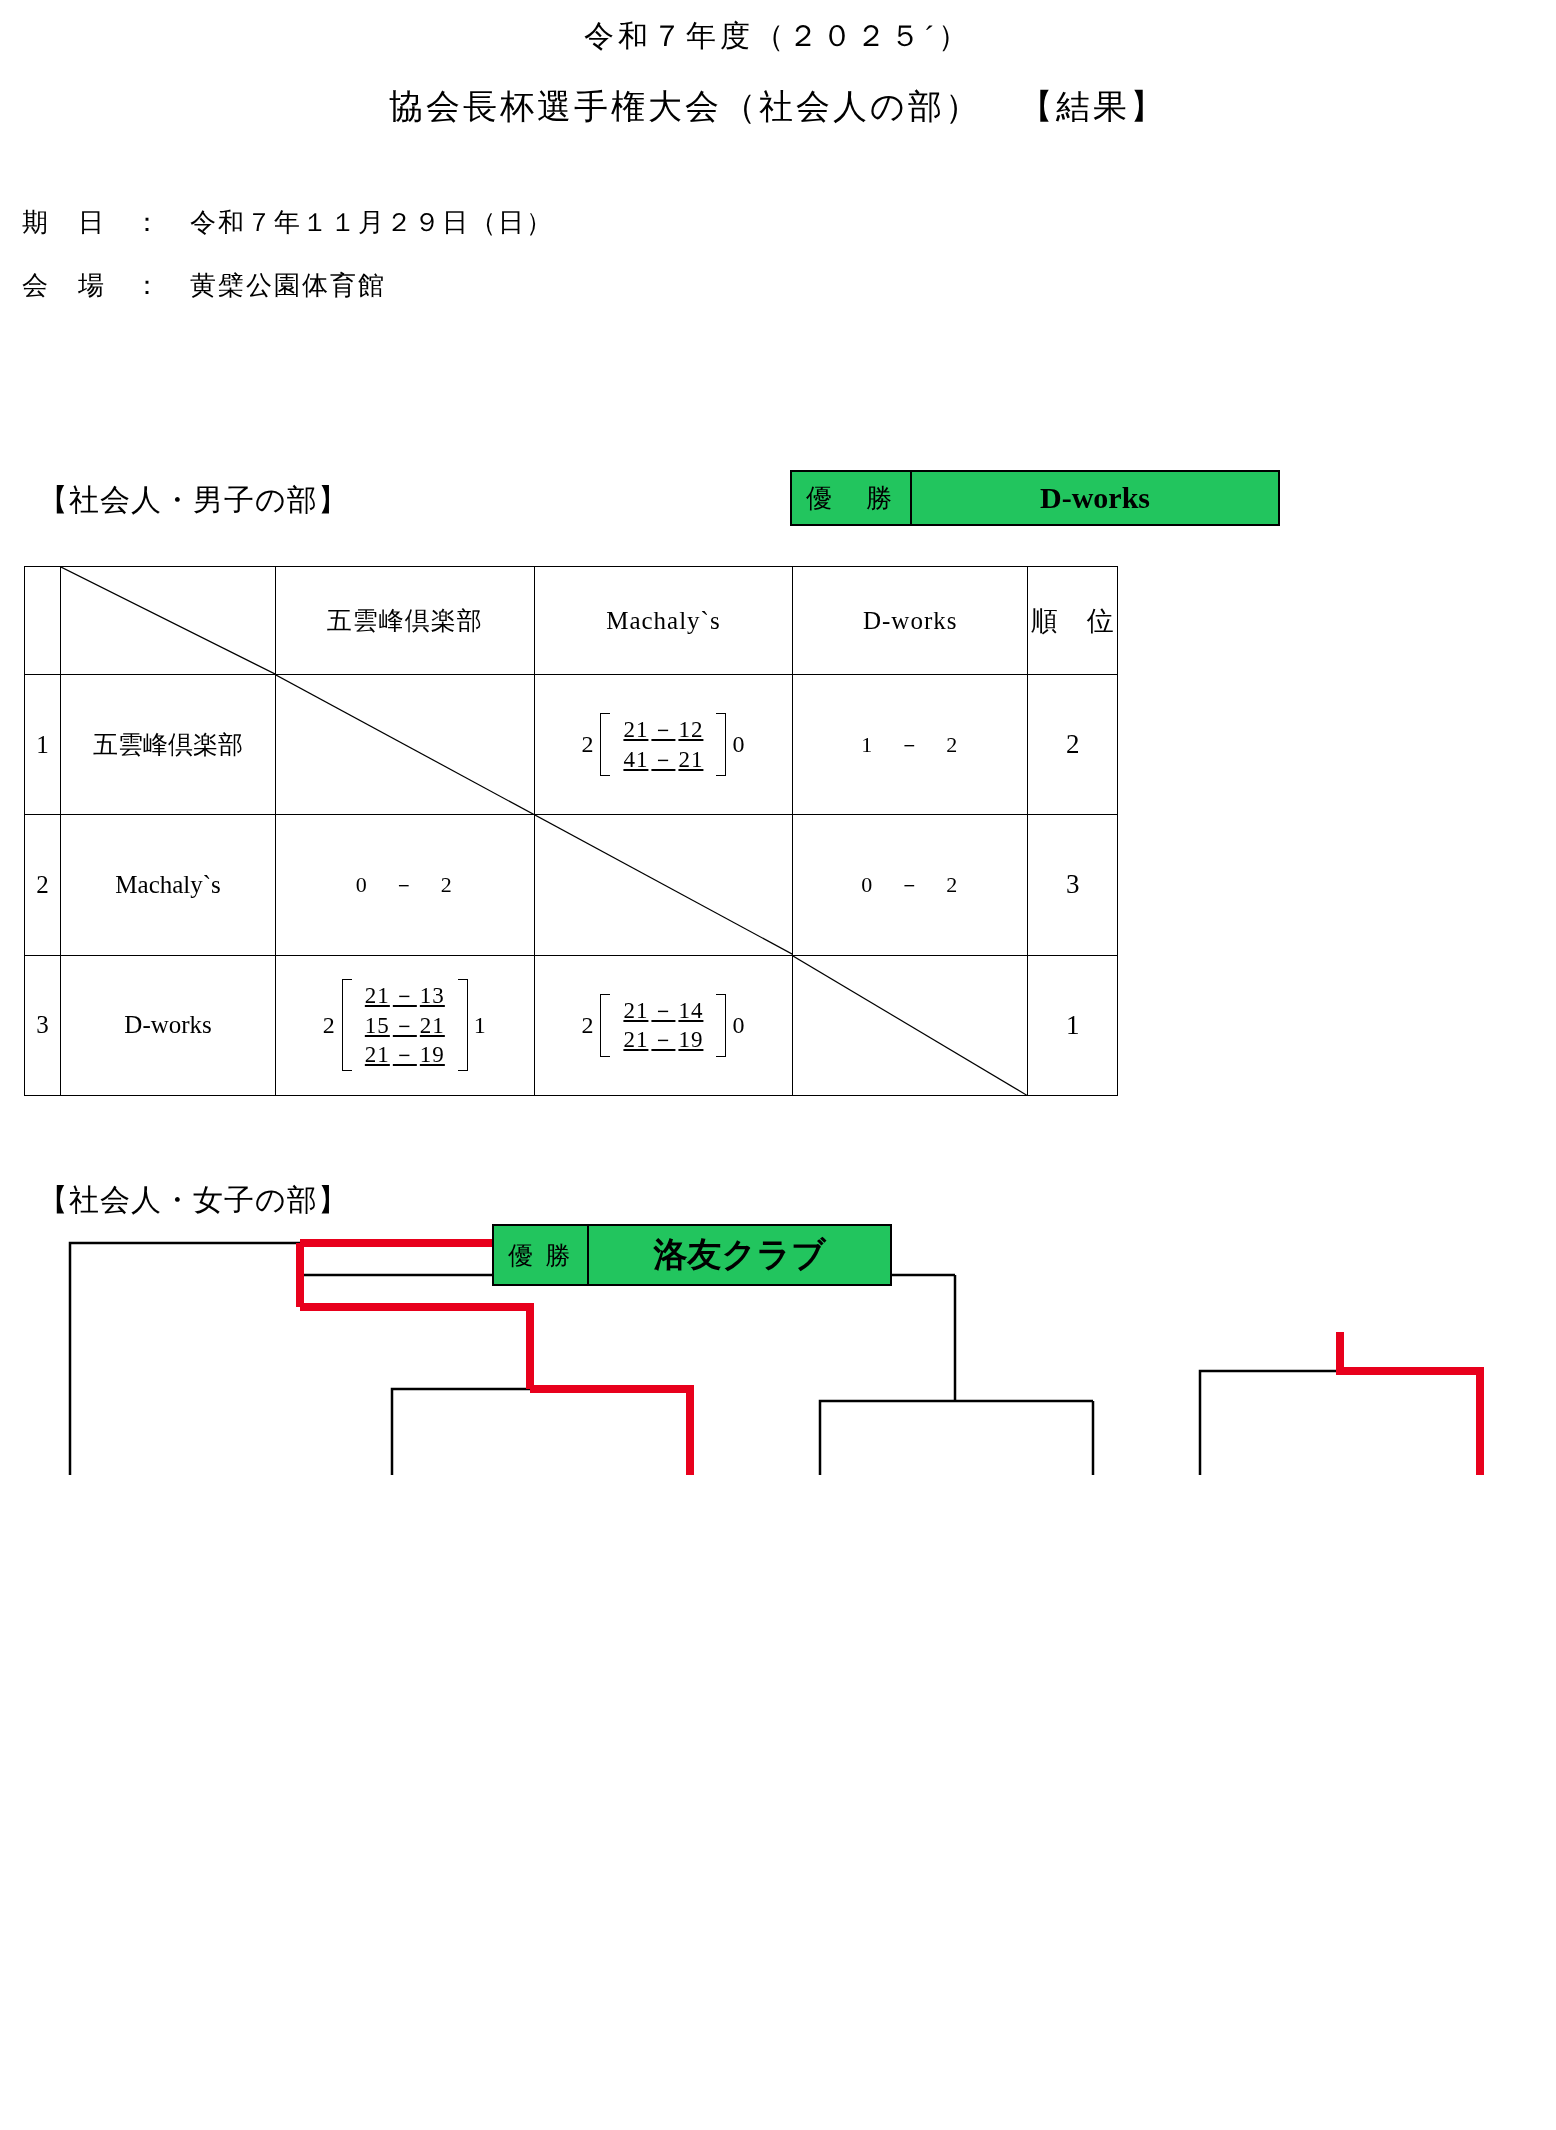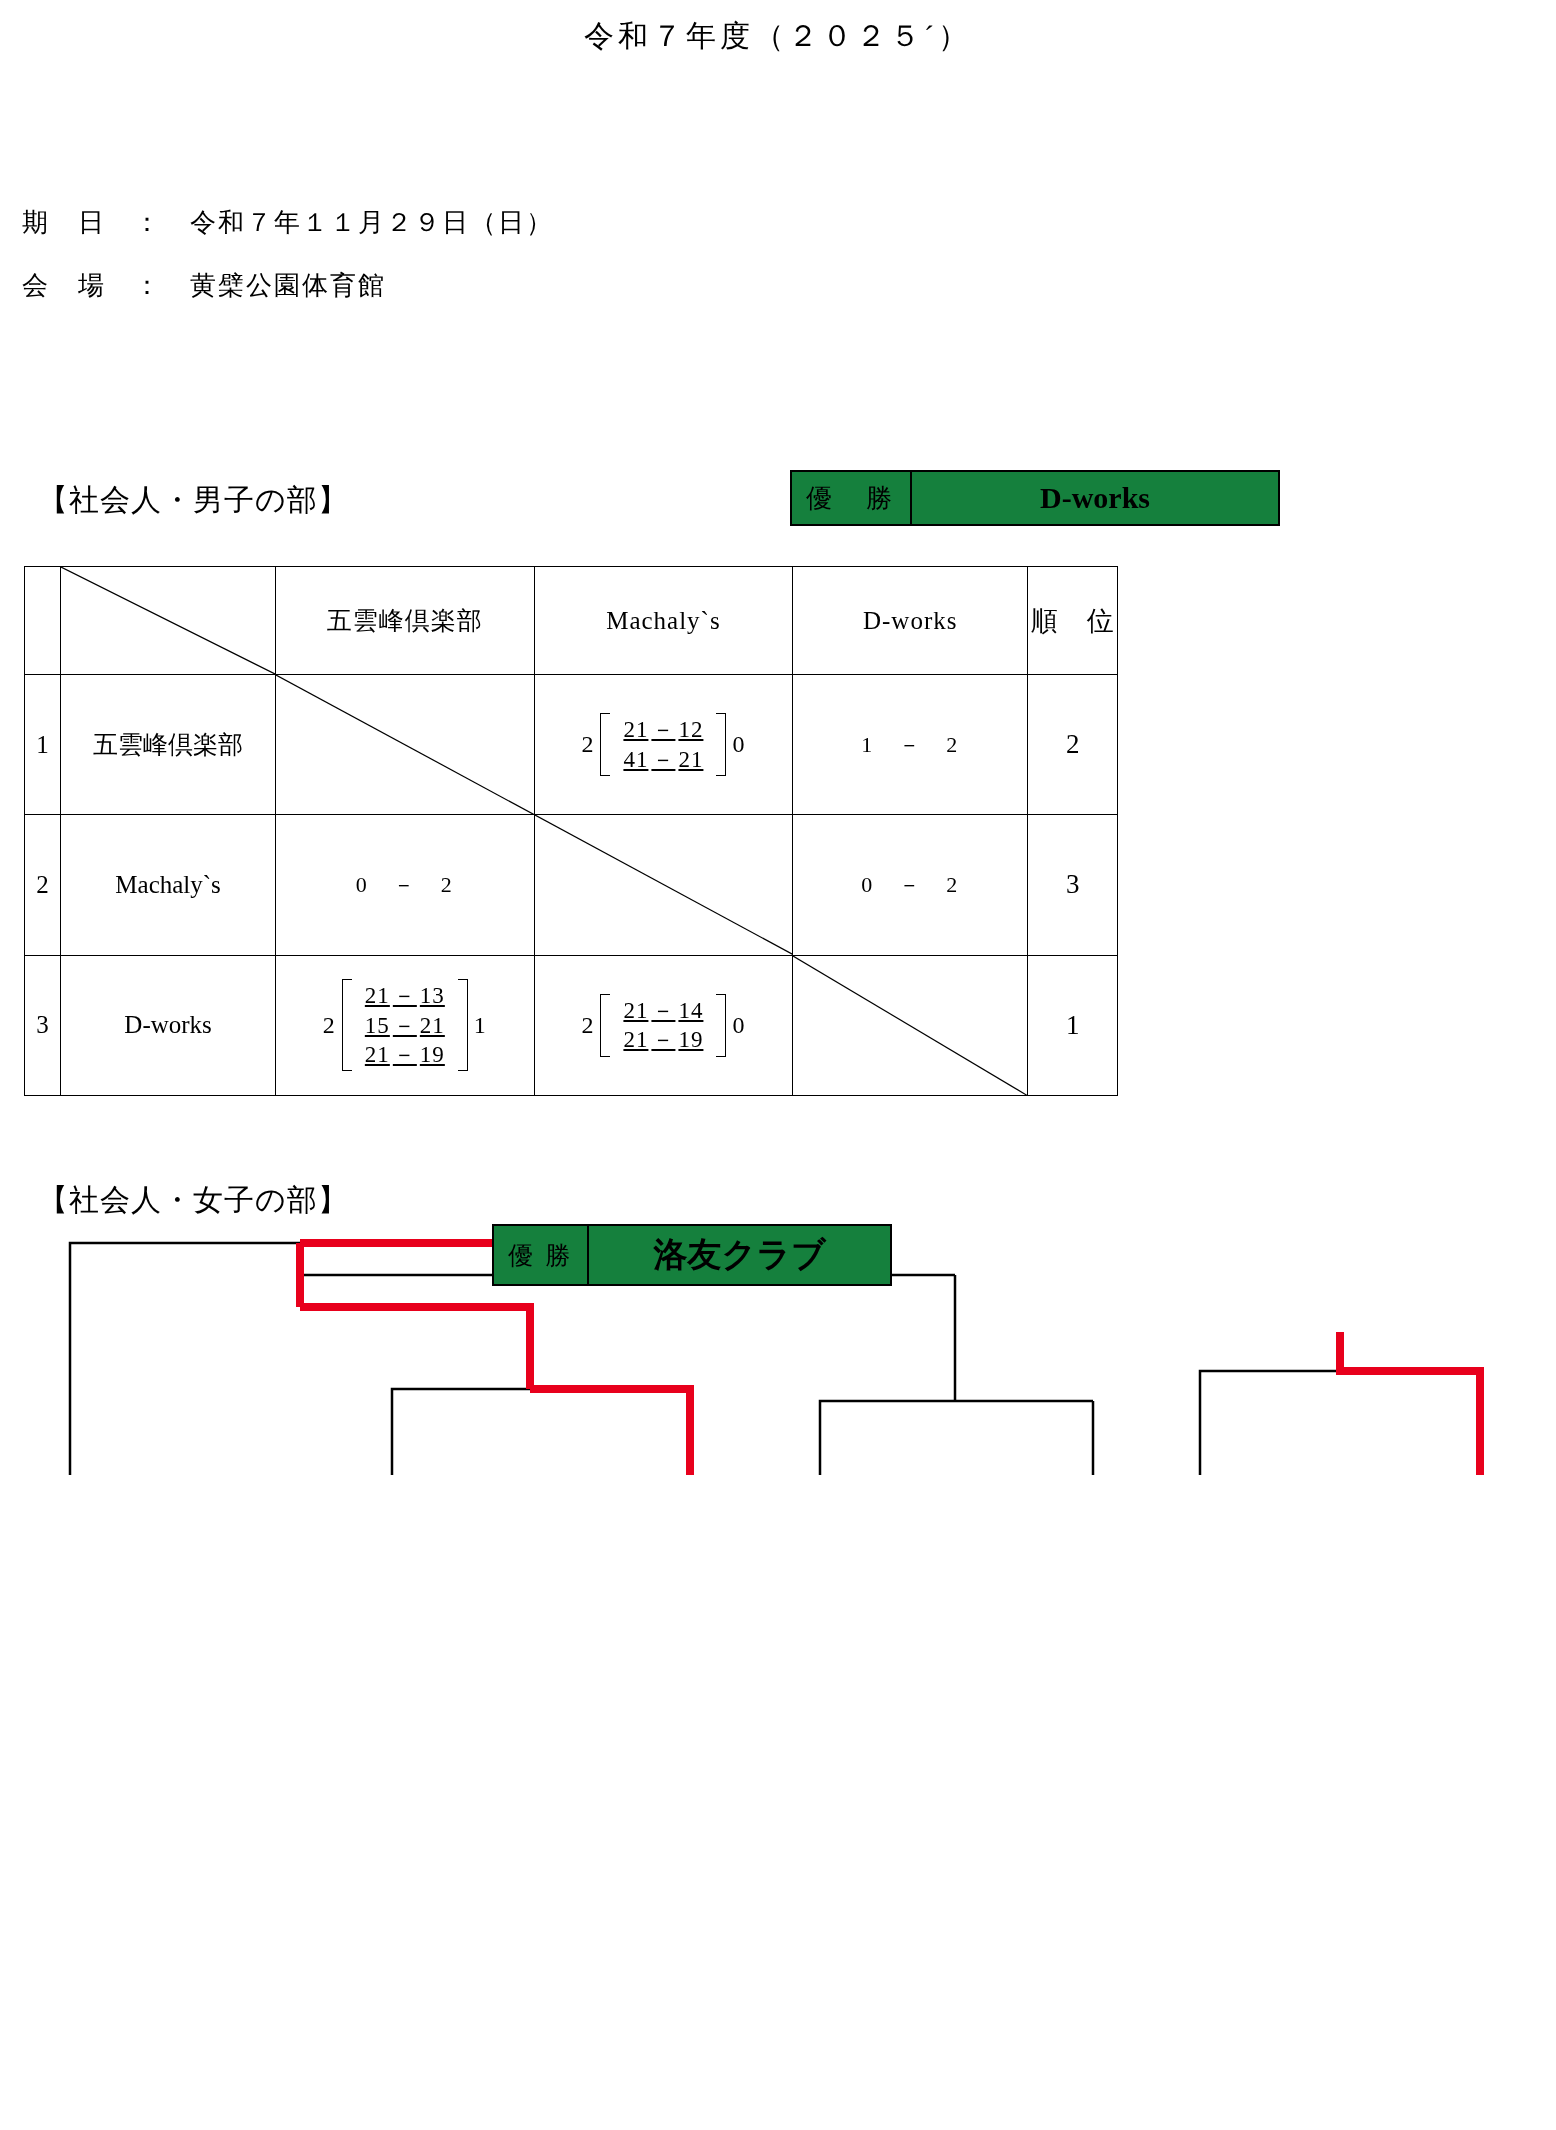--- a/index.html
+++ b/index.html
@@ -30,21 +30,21 @@
 
   .secTitle{
     position:absolute;font-size:30px;letter-spacing:1px;
   }
   .secTitle.men{left:38px;top:480px;}
   .secTitle.women{left:38px;top:1180px;}
 
   
   .champBox{
     position:absolute;border:2px solid #000;box-sizing:border-box;
-    display:flex;align-items:stretch;background:#15803d;
+    display:flex;align-items:stretch;background:#22c55e;
   }
   .champBox .lbl{
     display:flex;align-items:center;justify-content:center;
     border-right:2px solid #000;font-size:26px;letter-spacing:4px;
     padding:0 14px;
   }
   .champBox .val{
     display:flex;align-items:center;justify-content:center;
     font-size:30px;font-weight:bold;padding:0 18px;flex:1;
   }
@@ -97,20 +97,21 @@
   #women-wrap{position:absolute;left:0;top:1230px;width:1556px;height:900px;}
   #women-svg{position:absolute;left:0;top:0;}
   .champBox.small .lbl{font-size:25px;letter-spacing:3px;}
 </style>
 </head>
 <body>
 
 <div class="page">
 
   <div class="title1">令和７年度（２０２５´）</div>
+  <div class="title2">協会長杯選手権大会（社会人の部）　【結果】</div>
 
   <div class="meta r1">期　日　：　令和７年１１月２９日（日）</div>
   <div class="meta r2">会　場　：　黄檗公園体育館</div>
 
   <div class="secTitle men">【社会人・男子の部】</div>
 
   <div class="champBox" id="men-champ">
     <div class="lbl">優　勝</div>
     <div class="val">D-works</div>
   </div>

